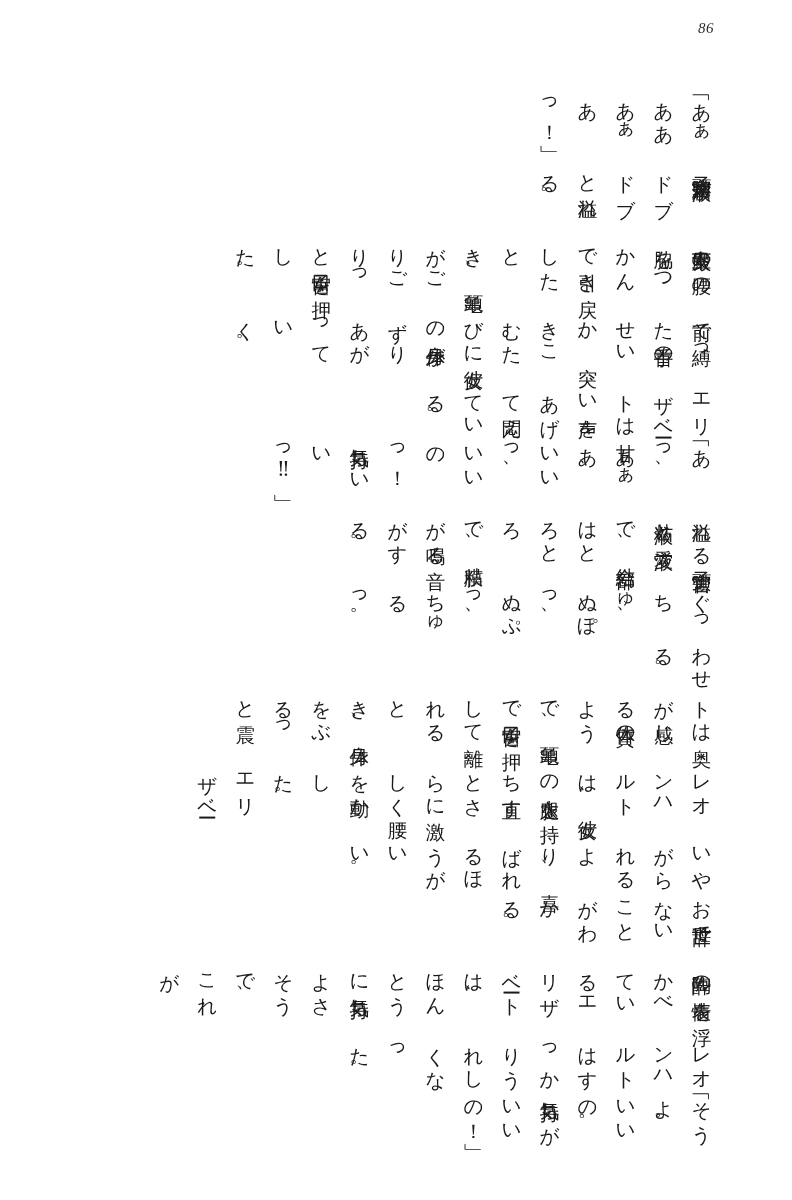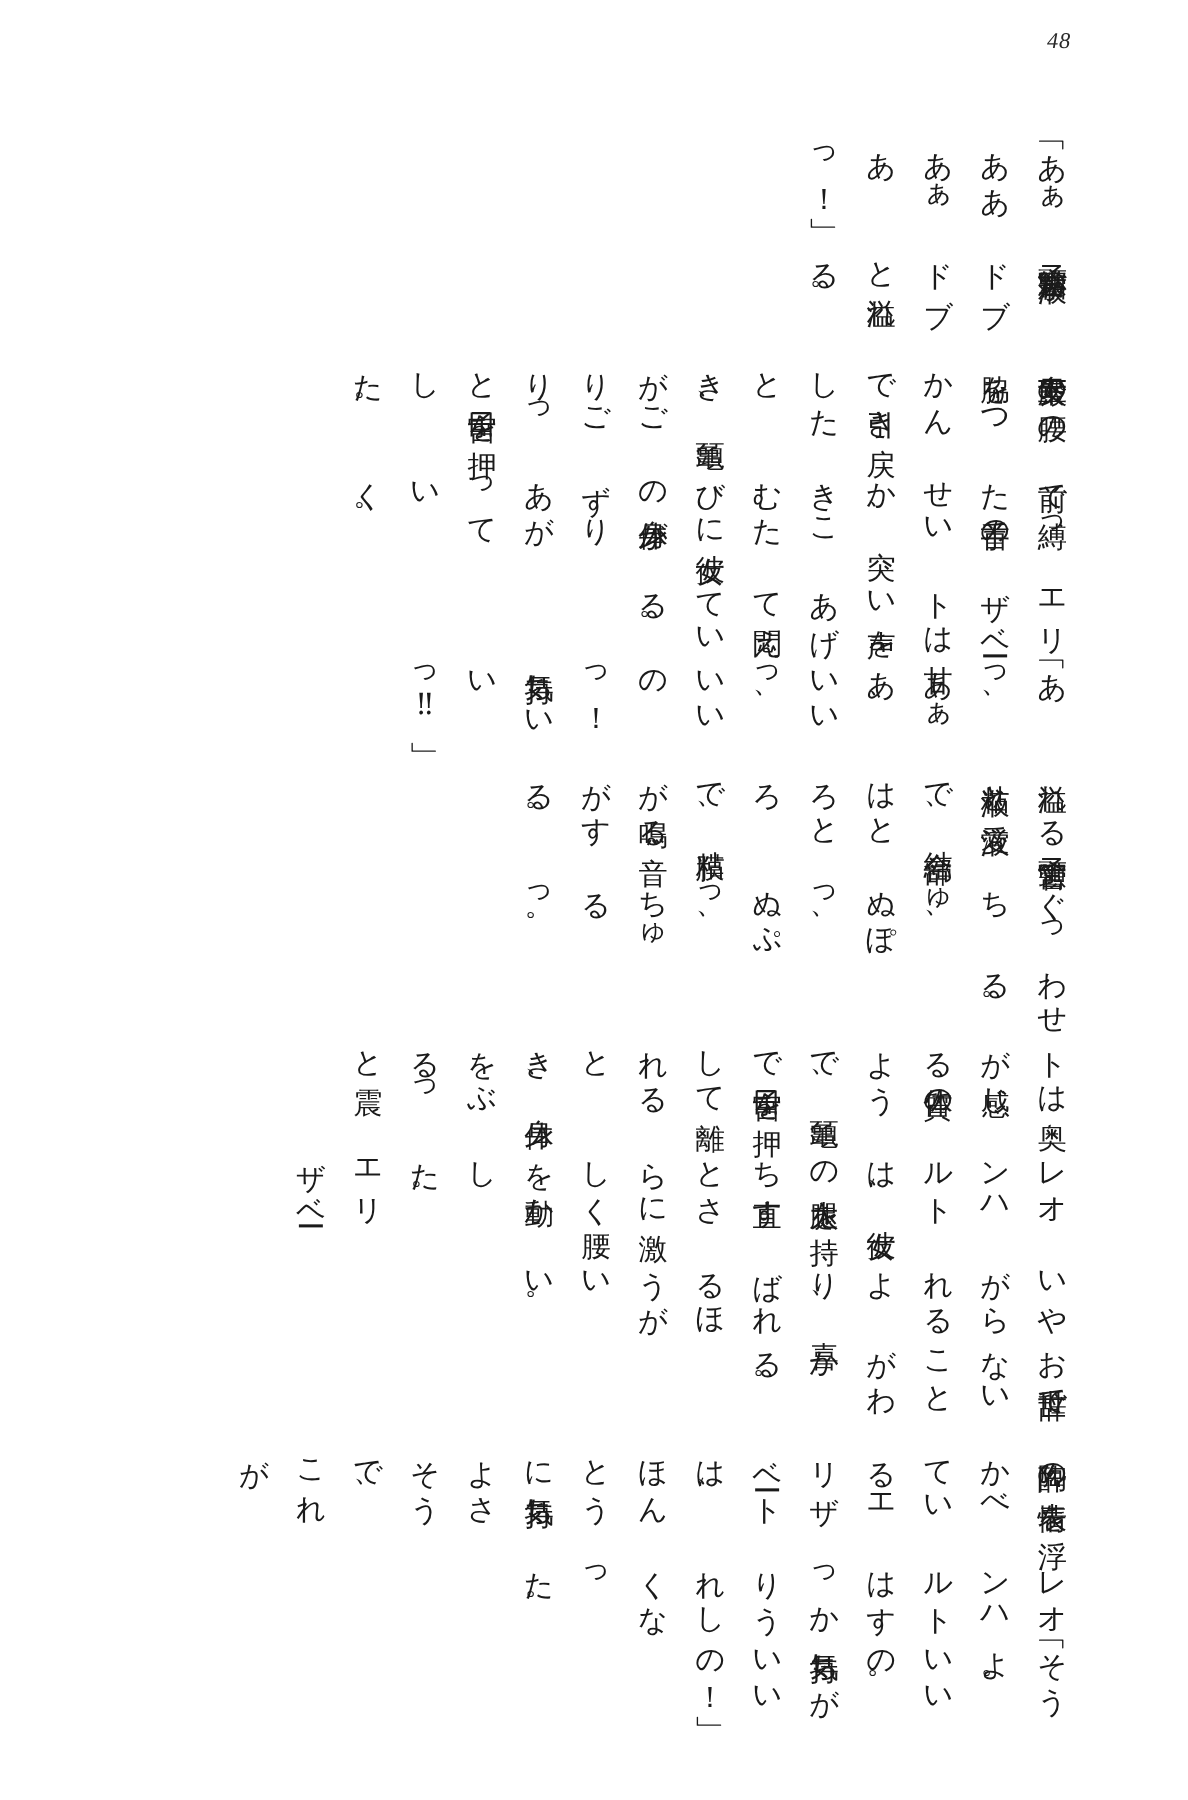--- a/index.html
+++ b/index.html
@@ -58,21 +58,21 @@
   }
   .para.indent {
     padding-top: 20px;
   }
 </style>
 </head>
 <body>
 
 <div class="page">
 
-  <div class="page-number">48</div>
+  <div class="page-number">86</div>
 
   <div class="body-text">
     <p class="para">「そうよ。　いいの。　気持ちがいいの！」</p>
     <p class="para indent">レオンハルトはすっかりうれしくなった。</p>
     <p class="para indent">陶酔の表情を浮かべているエリザベートは、ほんとうに気持ちよさそうで、これが</p>
     <p class="para">お世辞でないことがわかる。</p>
     <p class="para indent">いやがられるより、喜ばれるほうがいい。</p>
     <p class="para indent">レオンハルトは、彼女の太腿を持ち直すとさらに激しく腰を動かした。　エリザベー</p>
     <p class="para">トは奥が感じる体質のようで、亀頭で子宮口を押して離れるとき、身体をぶるっと震</p>
     <p class="para">わせる。</p>

